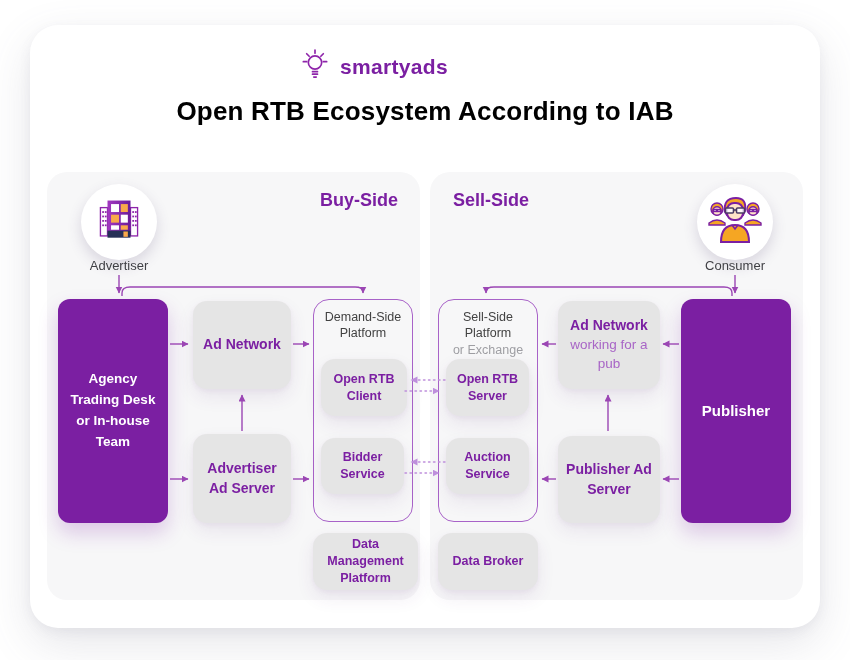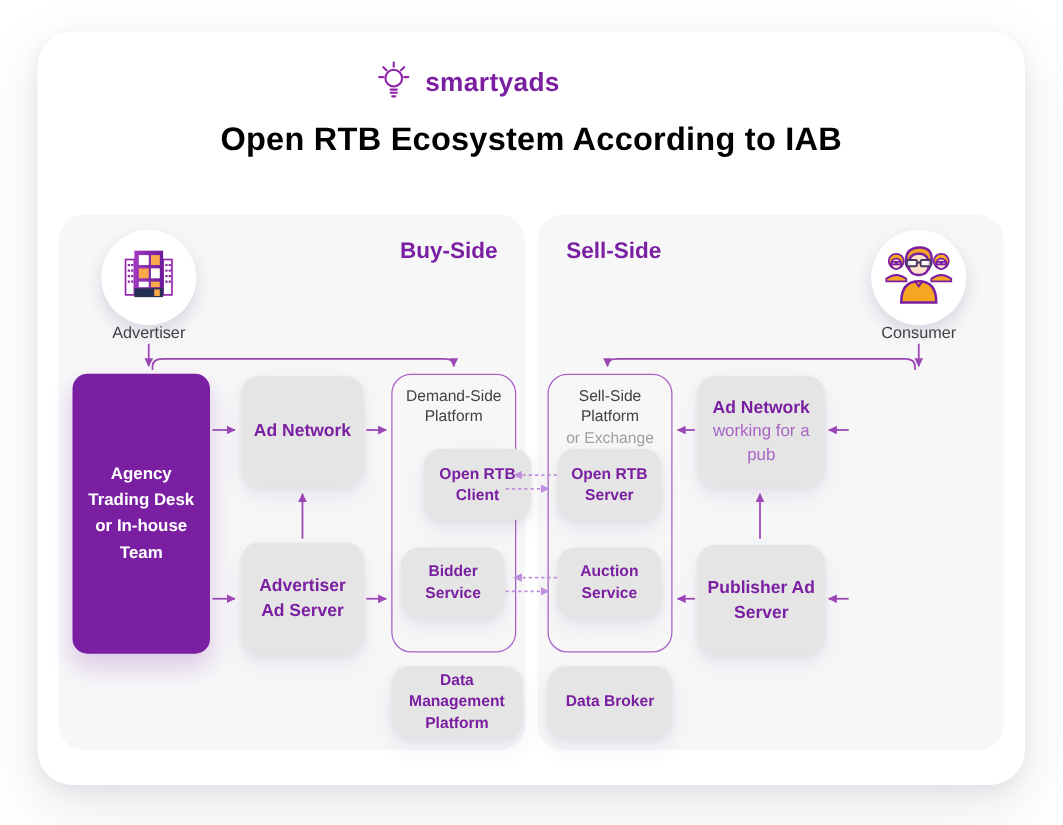--- a/index.html
+++ b/index.html
@@ -143,21 +143,21 @@
     <span class="bold-purple">Ad Network</span>
   </div>
 
   <div class="white-box" style="left:193px;top:434px;width:98px;height:89px;">
     <span class="bold-purple">Advertiser Ad Server</span>
   </div>
 
   <div class="container-outline" style="left:313px;top:299px;width:100px;height:223px;">
     <div class="container-title">Demand-Side Platform</div>
   </div>
-  <div class="white-box sm" style="left:339px;top:359px;width:86px;height:57px;">
+  <div class="white-box sm" style="left:321px;top:359px;width:86px;height:57px;">
     <span class="bold-purple">Open RTB Client</span>
   </div>
   <div class="white-box sm" style="left:321px;top:438px;width:83px;height:56px;">
     <span class="bold-purple">Bidder Service</span>
   </div>
   <div class="white-box sm" style="left:313px;top:533px;width:105px;height:57px;">
     <span class="bold-purple">Data Management Platform</span>
   </div>
 
   <div class="container-outline" style="left:438px;top:299px;width:100px;height:223px;">
@@ -176,20 +176,21 @@
     <span class="bold-purple">Auction Service</span>
   </div>
 
   <div class="white-box" style="left:558px;top:301px;width:102px;height:88px;">
     <span class="bold-purple">Ad Network</span>
     <span class="lite-purple">working for a pub</span>
   </div>
   <div class="white-box" style="left:558px;top:436px;width:102px;height:87px;">
     <span class="bold-purple">Publisher Ad Server</span>
   </div>
+  <div class="purple-box" style="left:681px;top:299px;width:110px;height:224px;font-size:15px;">Publisher</div>
 
   <svg class="overlay" width="850" height="660">
     <defs>
       <marker id="ah" markerUnits="userSpaceOnUse" markerWidth="9" markerHeight="8" refX="6.5" refY="3.5" orient="auto">
         <path d="M0,0 L7,3.5 L0,7 Z" fill="#9B46B4"></path>
       </marker>
       <marker id="ahd" markerUnits="userSpaceOnUse" markerWidth="9" markerHeight="8" refX="6.5" refY="3.5" orient="auto">
         <path d="M0,0 L7,3.5 L0,7 Z" fill="#BE8FDC"></path>
       </marker>
     </defs>

